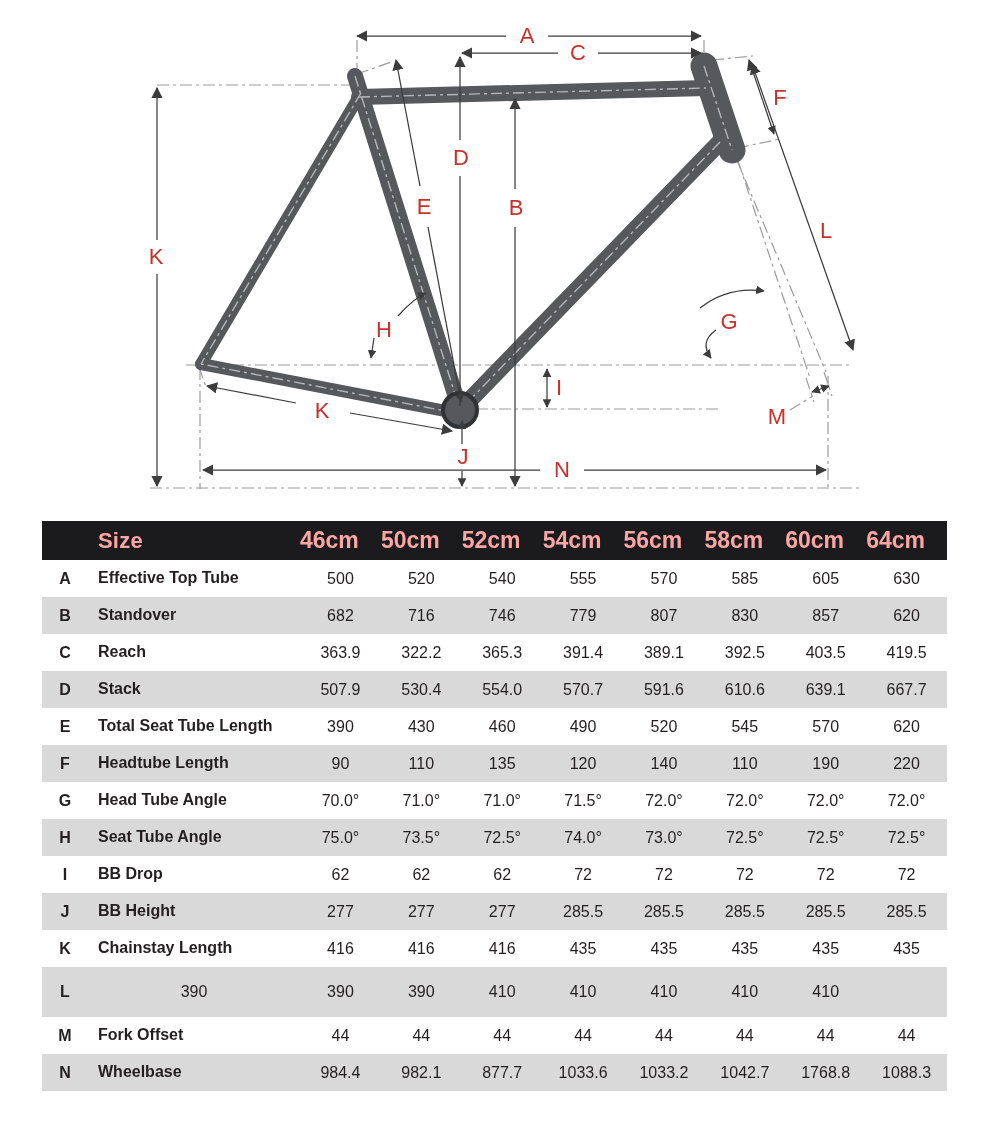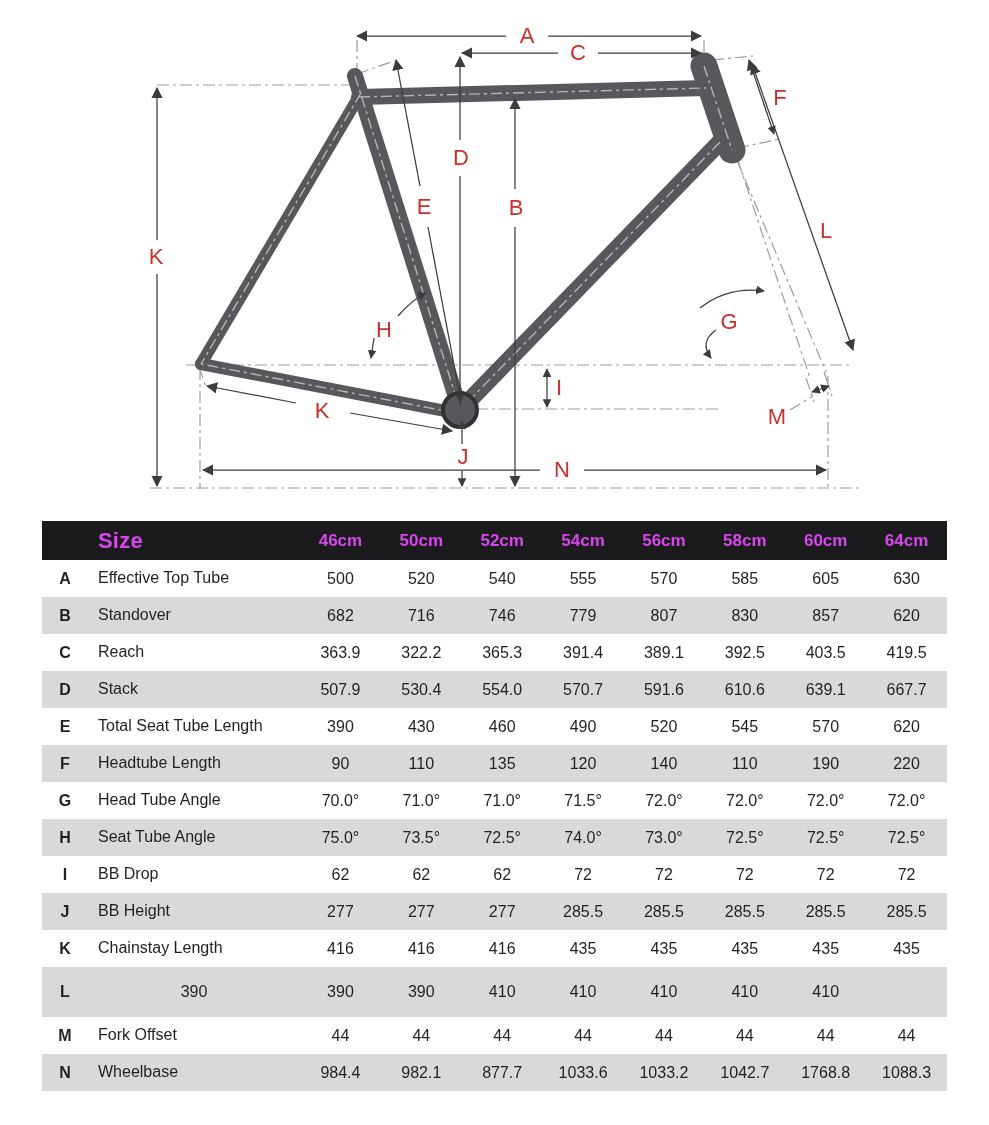--- a/index.html
+++ b/index.html
@@ -2,28 +2,28 @@
 <html><head>
 <meta charset="utf-8">
 <style>
   html,body{margin:0;padding:0;background:#ffffff;}
   body{width:989px;height:1125px;font-family:"Liberation Sans",sans-serif;color:#231f20;}
   .diagram-wrap{width:989px;height:515px;}
   svg text{font-family:"Liberation Sans",sans-serif;fill:#c8312b;font-size:22px;text-anchor:middle;}
   
   .geo-table{width:905px;margin:6px 0 0 42px;}
   .thead,.trow{display:grid;grid-template-columns:46px 212px repeat(8,1fr);align-items:center;}
-  .thead{background:#1b1b1d;color:#d946ef;min-height:39px;}
+  .thead{background:#1b1b1d;color:#fca5a5;min-height:39px;}
   .thead .size-cell{grid-column:1 / span 2;padding-left:56px;font-size:22px;font-weight:bold;letter-spacing:.2px;}
-  .thead .col-head{text-align:center;font-size:17px;font-weight:bold;}
+  .thead .col-head{font-size:23px;font-weight:bold;}
   .trow{min-height:37px;font-size:16px;}
   .trow.tall{min-height:50px;}
   .trow.striped{background:#d9d9d9;}
   .cell.letter{text-align:center;font-weight:bold;}
-  .cell.label{font-weight:normal;padding-left:10px;line-height:1.15;}
+  .cell.label{font-weight:bold;padding-left:10px;line-height:1.15;}
   .cell.val{text-align:center;}
 </style>
 </head>
 <body>
 
 <div class="diagram-wrap">
 <svg width="989" height="515" viewBox="0 0 989 515" xmlns="http://www.w3.org/2000/svg">
   <defs>
     <marker id="arr" viewBox="0 0 10 10" refX="9" refY="5" markerWidth="9" markerHeight="9" orient="auto-start-reverse">
       <path d="M0,0 L10,5 L0,10 z" fill="#3c3c3c"></path>

